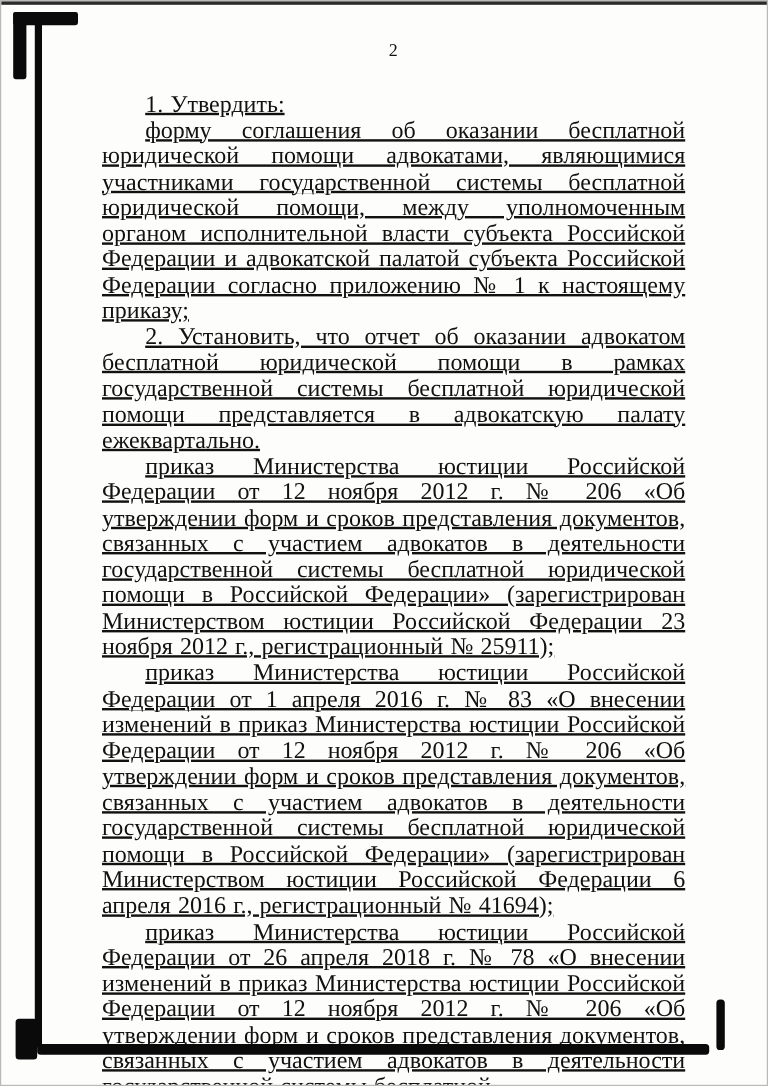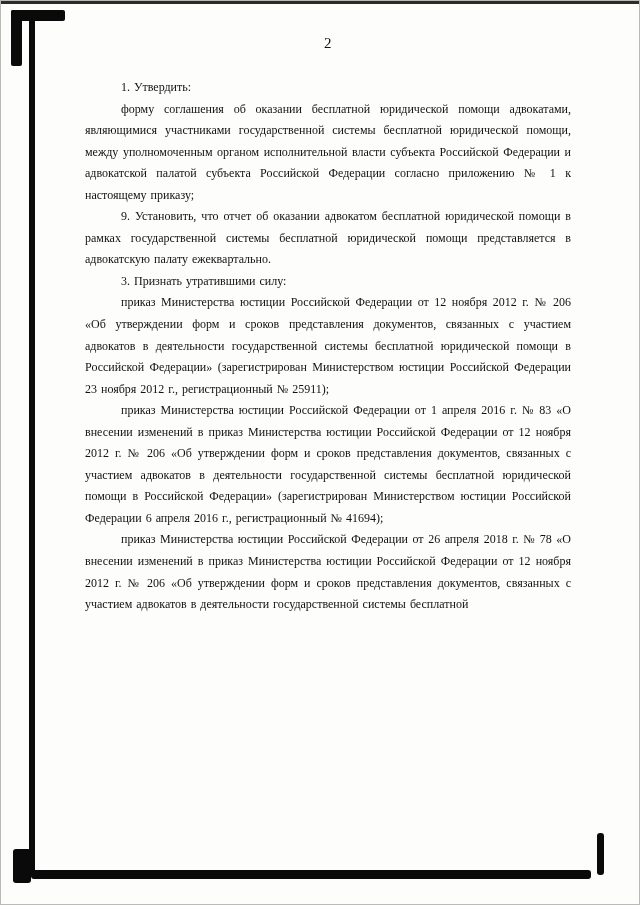--- a/index.html
+++ b/index.html
@@ -28,25 +28,26 @@
     letter-spacing: 0.5px;
   }
   .content {
     position: absolute;
     top: 76px;
     left: 84px;
     width: 486px;
   }
   .para {
     margin: 0;
-    font-size: 12px;
+    font-size: 20px;
     line-height: 21.55px;
     text-align: justify;
     text-indent: 36px;
     word-spacing: 1px;
+    text-decoration: underline;
   }
   
   .artifact {
     position: absolute;
     background: #0a0a0a;
   }
   .a-top-l-h   { left: 10px;  top: 9px;   width: 54px;  height: 11px; border-radius: 2px; }
   .a-top-l-v   { left: 10px;  top: 9px;   width: 11px;  height: 56px; border-radius: 2px; }
   .a-left-bar  { left: 28px;  top: 16px;  width: 6px;   height: 856px; border-radius: 3px; }
   .a-bottom    { left: 30px;  top: 869px; width: 560px; height: 9px;  border-radius: 3px; }
@@ -57,22 +58,21 @@
 </head>
 <body>
 
 <div class="page">
 
   <div class="page-number">2</div>
 
   <div class="content">
     <p class="para">1. Утвердить:</p>
     <p class="para">форму соглашения об оказании бесплатной юридической помощи адвокатами, являющимися участниками государственной системы бесплатной юридической помощи, между уполномоченным органом исполнительной власти субъекта Российской Федерации и адвокатской палатой субъекта Российской Федерации согласно приложению № 1 к настоящему приказу;</p>
-    <p class="para">9. Установить, что отчет об оказании адвокатом бесплатной юридической помощи в рамках государственной системы бесплатной юридической помощи представляется в адвокатскую палату ежеквартально.</p>
-    <p class="para">3. Признать утратившими силу:</p>
+    <p class="para">2. Установить, что отчет об оказании адвокатом бесплатной юридической помощи в рамках государственной системы бесплатной юридической помощи представляется в адвокатскую палату ежеквартально.</p>
     <p class="para">приказ Министерства юстиции Российской Федерации от 12 ноября 2012 г. № 206 «Об утверждении форм и сроков представления документов, связанных с участием адвокатов в деятельности государственной системы бесплатной юридической помощи в Российской Федерации» (зарегистрирован Министерством юстиции Российской Федерации 23 ноября 2012 г., регистрационный № 25911);</p>
     <p class="para">приказ Министерства юстиции Российской Федерации от 1 апреля 2016 г. № 83 «О внесении изменений в приказ Министерства юстиции Российской Федерации от 12 ноября 2012 г. № 206 «Об утверждении форм и сроков представления документов, связанных с участием адвокатов в деятельности государственной системы бесплатной юридической помощи в Российской Федерации» (зарегистрирован Министерством юстиции Российской Федерации 6 апреля 2016 г., регистрационный № 41694);</p>
     <p class="para">приказ Министерства юстиции Российской Федерации от 26 апреля 2018 г. № 78 «О внесении изменений в приказ Министерства юстиции Российской Федерации от 12 ноября 2012 г. № 206 «Об утверждении форм и сроков представления документов, связанных с участием адвокатов в деятельности государственной системы бесплатной</p>
   </div>
 
   <div class="artifact a-top-edge"></div>
   <div class="artifact a-top-l-h"></div>
   <div class="artifact a-top-l-v"></div>
   <div class="artifact a-left-bar"></div>
   <div class="artifact a-bottom"></div>

